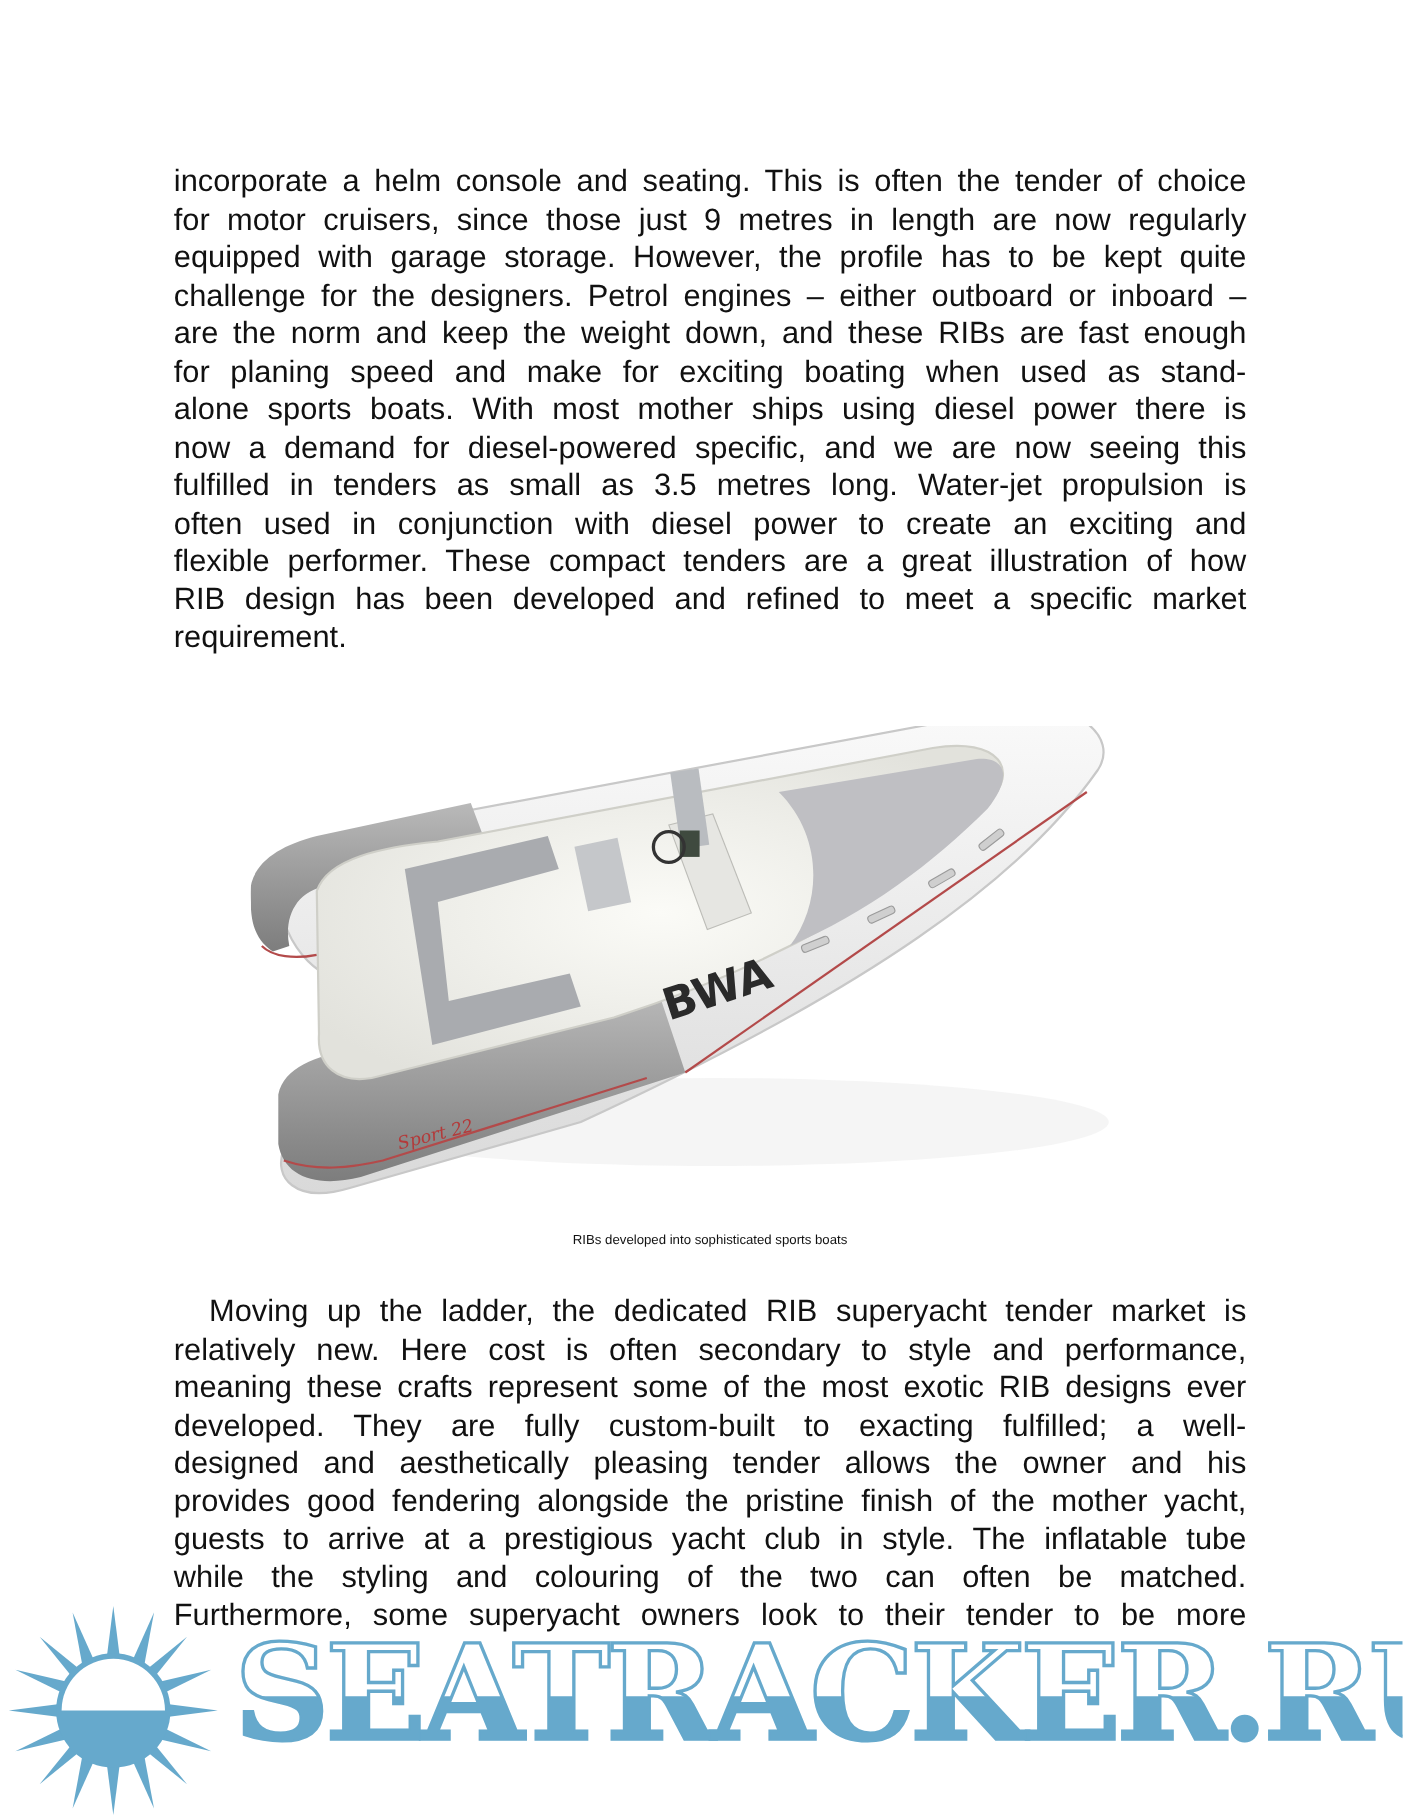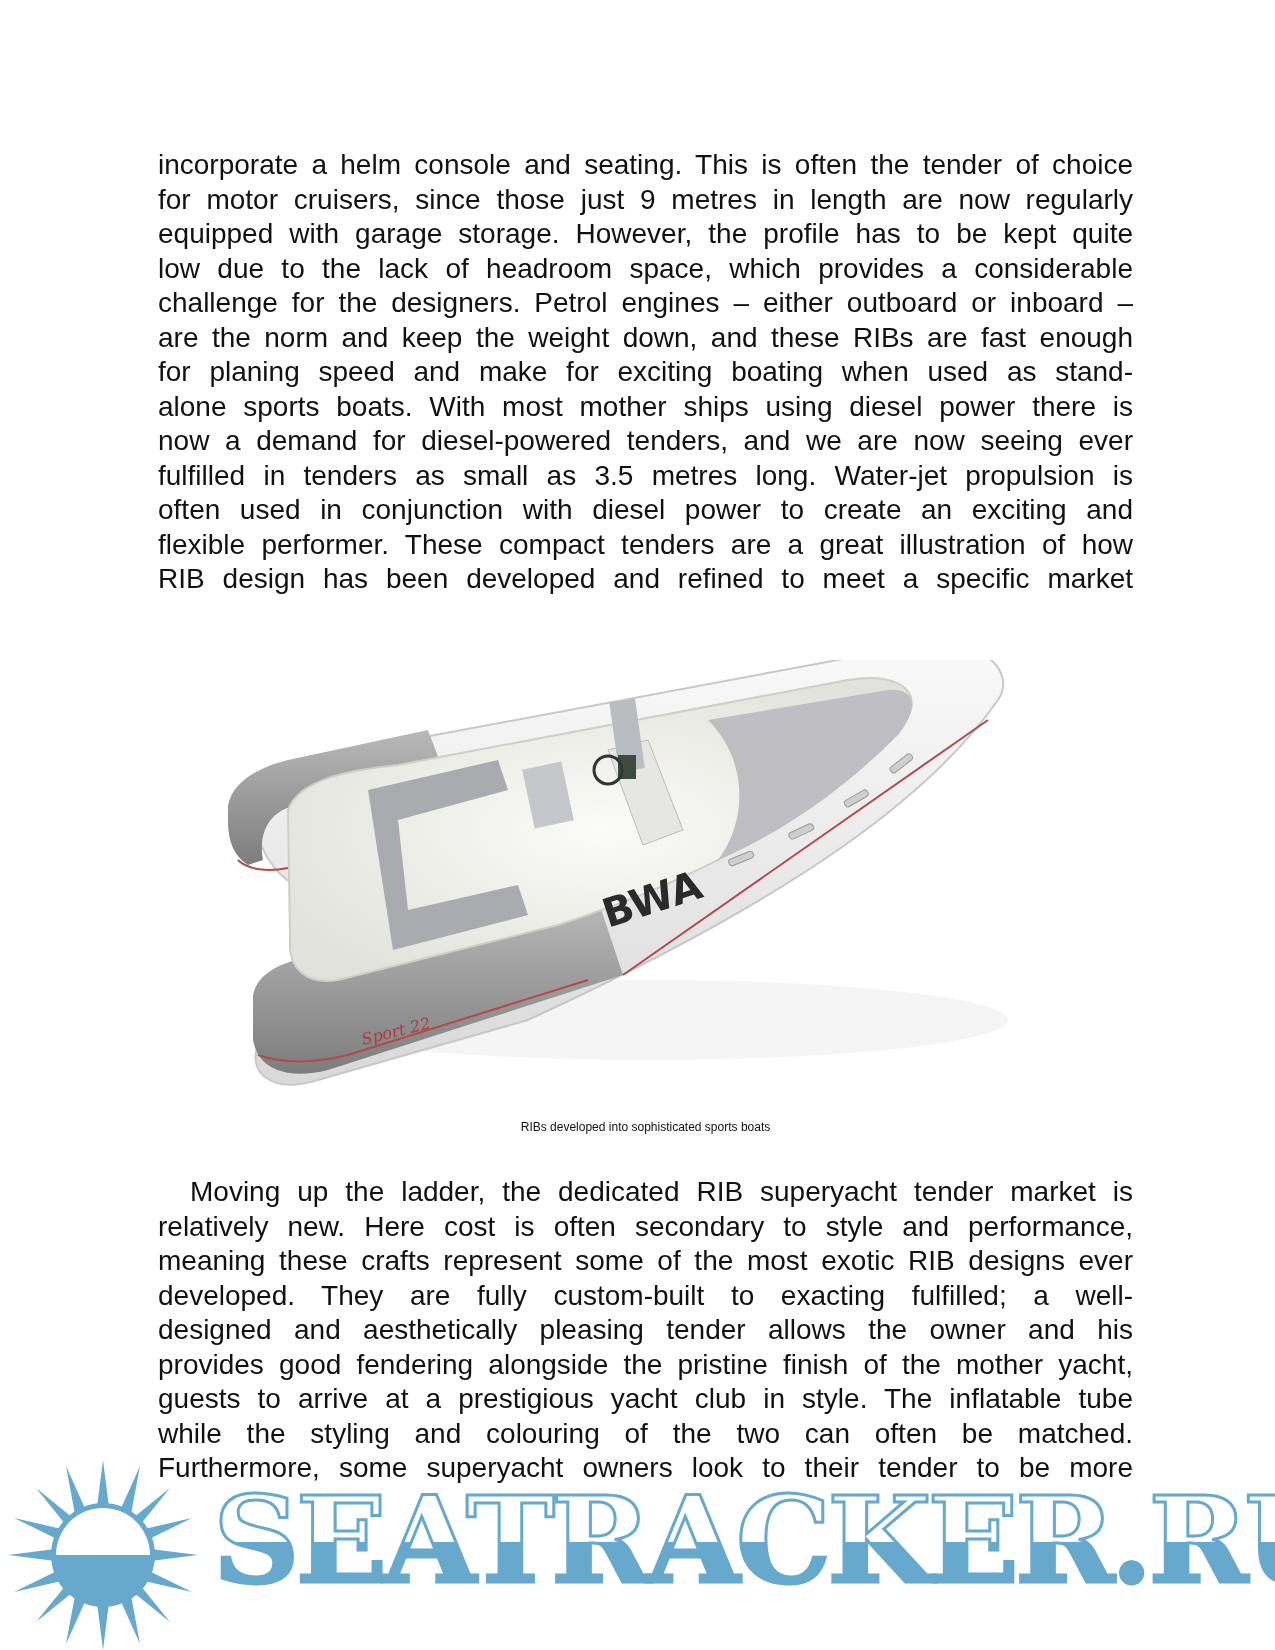--- a/index.html
+++ b/index.html
@@ -19,30 +19,30 @@
 </style>
 </head>
 <body>
 
 <div class="page">
 
   <div class="para para1">
     <span class="line">incorporate a helm console and seating. This is often the tender of choice</span>
     <span class="line">for motor cruisers, since those just 9 metres in length are now regularly</span>
     <span class="line">equipped with garage storage. However, the profile has to be kept quite</span>
-    <span class="line">low due to the lack of headroom space, which provides a considerable</span>
     <span class="line">challenge for the designers. Petrol engines – either outboard or inboard –</span>
     <span class="line">are the norm and keep the weight down, and these RIBs are fast enough</span>
     <span class="line">for planing speed and make for exciting boating when used as stand-</span>
     <span class="line">alone sports boats. With most mother ships using diesel power there is</span>
-    <span class="line">now a demand for diesel-powered tenders, and we are now seeing ever</span>
+    <span class="line">now a demand for diesel-powered specific, and we are now seeing this</span>
     <span class="line">fulfilled in tenders as small as 3.5 metres long. Water-jet propulsion is</span>
     <span class="line">often used in conjunction with diesel power to create an exciting and</span>
     <span class="line">flexible performer. These compact tenders are a great illustration of how</span>
     <span class="line">RIB design has been developed and refined to meet a specific market</span>
+    <span class="line last">requirement.</span>
   </div>
 
   <div class="figure">
     <svg width="820" height="460" viewBox="0 0 820 460">
       <defs>
         <linearGradient id="tubeWhite" x1="0" y1="0" x2="0" y2="1">
           <stop offset="0" stop-color="#fafafa"></stop>
           <stop offset="1" stop-color="#d9d9d9"></stop>
         </linearGradient>
         <linearGradient id="tubeGrey" x1="0" y1="0" x2="0" y2="1">

